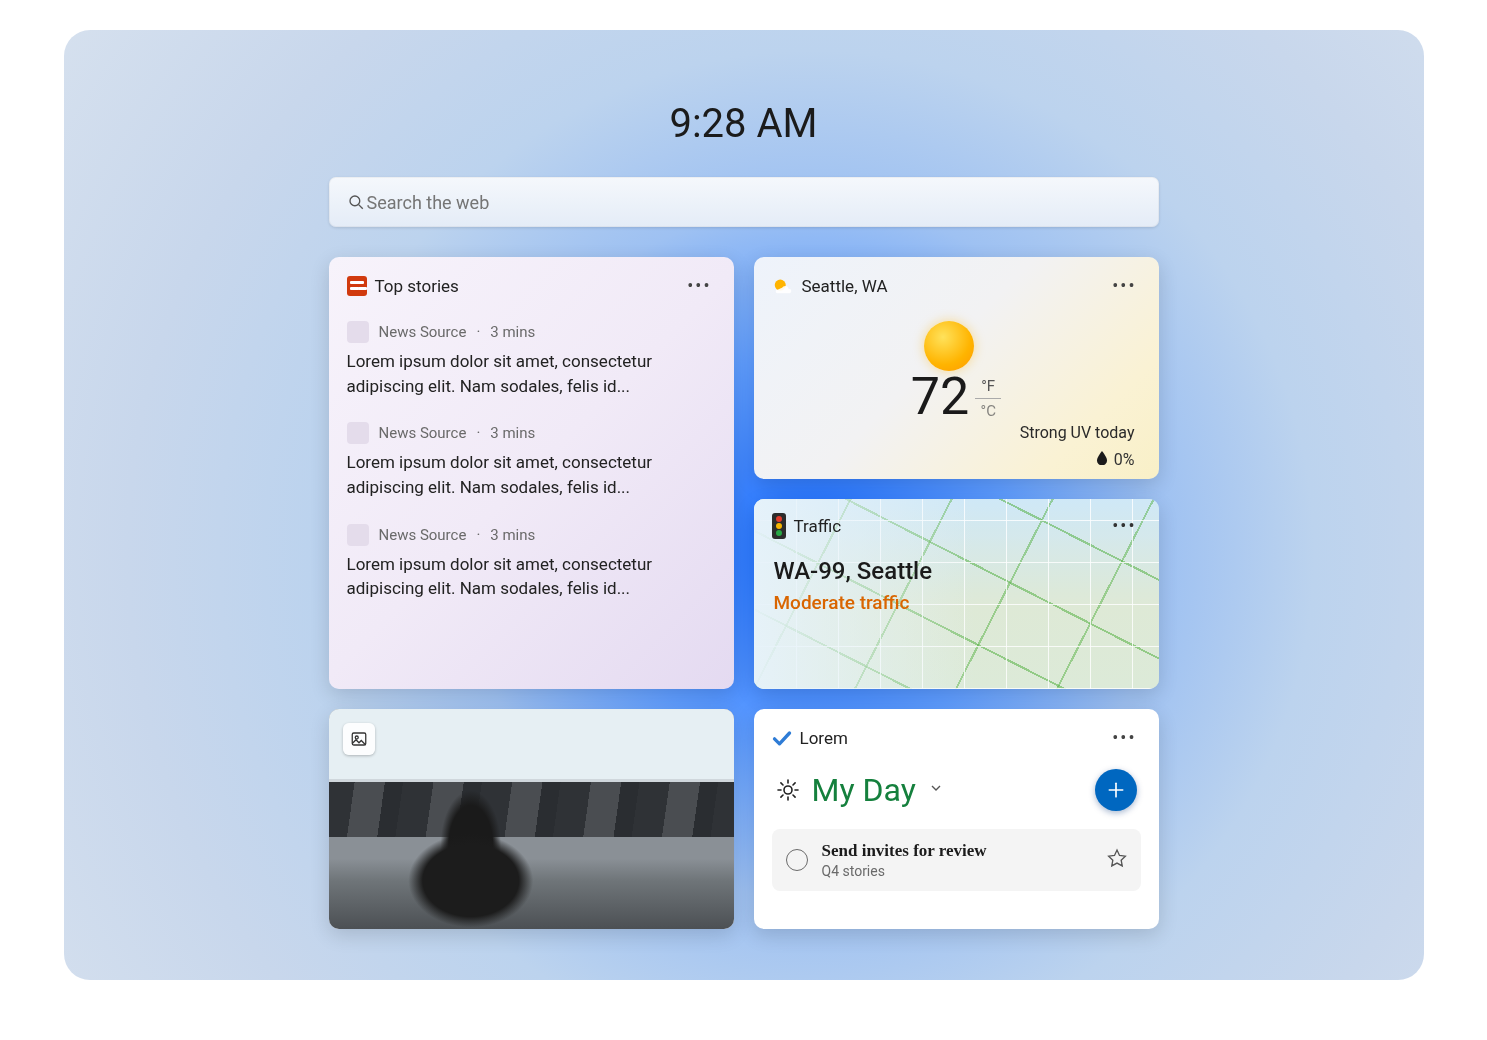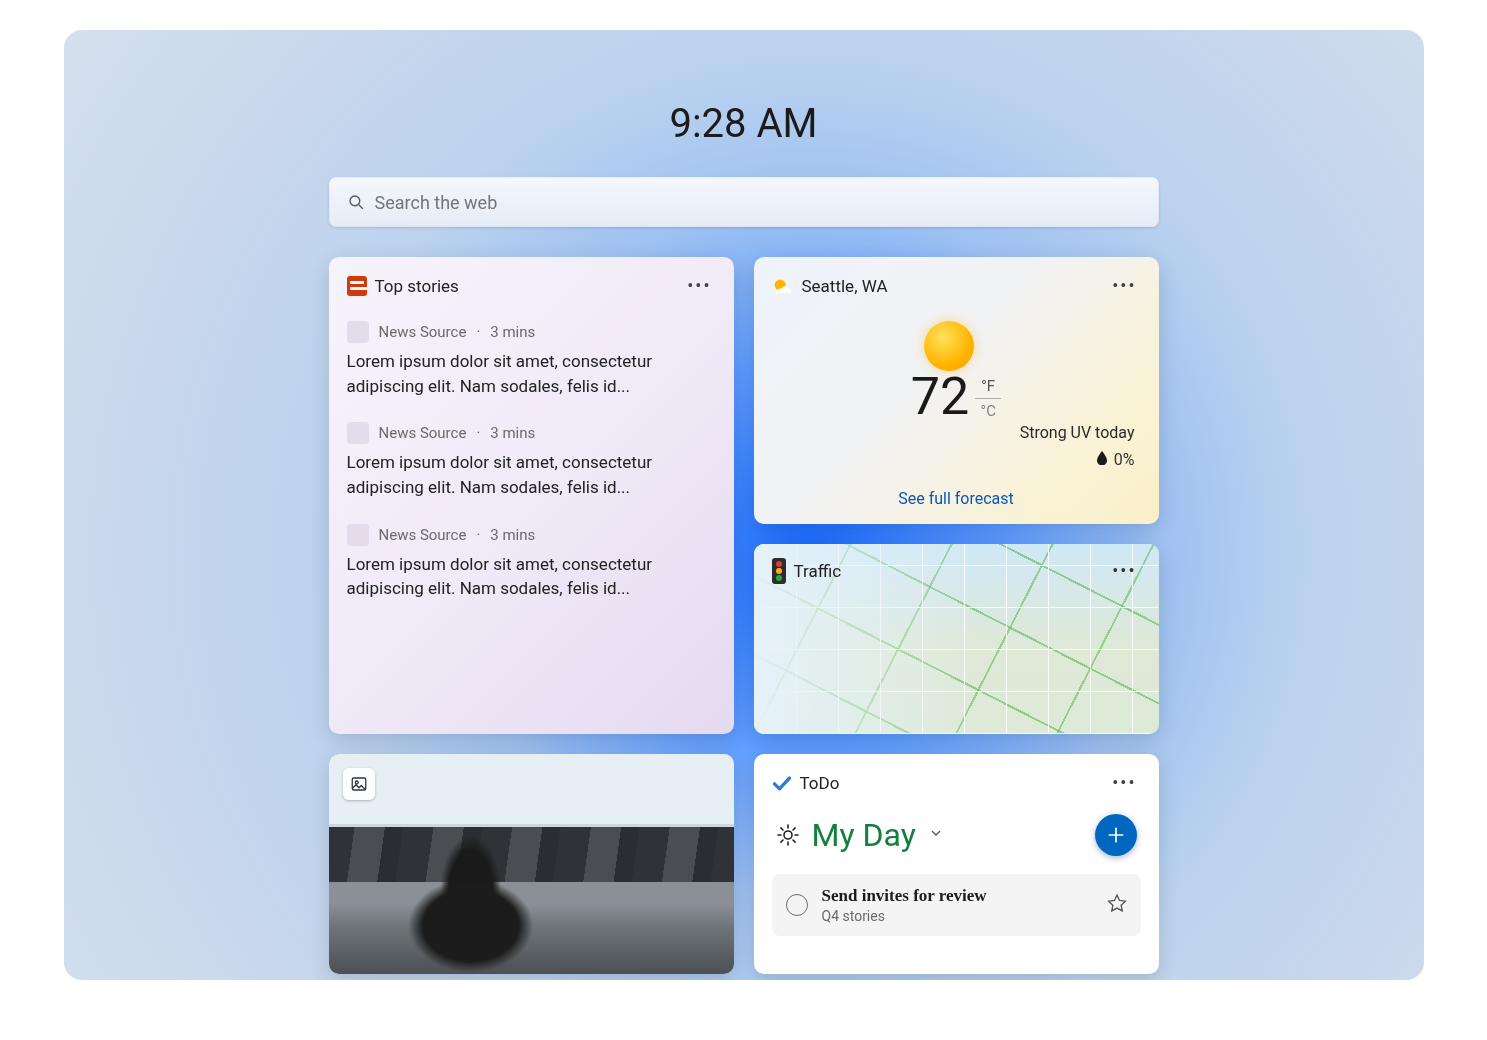--- a/index.html
+++ b/index.html
@@ -8,21 +8,21 @@
     font-family: "Segoe UI", -apple-system, BlinkMacSystemFont, Roboto, Helvetica, Arial, sans-serif;
     background: #fff;
     display: flex;
     align-items: flex-start;
     justify-content: center;
     padding: 30px;
   }
   .viewport {
     width: 1360px;
     height: 950px;
-    border-radius: 18px;
+    border-radius: 26px;
     position: relative;
     overflow: hidden;
     background: radial-gradient(circle at 55% 55%, #1a6cff 0%, #5f9dff 22%, #9ec1f2 38%, #bcd3ee 55%, #c8d7ec 75%, #d5e0ee 100%);
   }
   .clock {
     text-align: center;
     font-size: 40px;
     font-weight: 400;
     color: #1b1b1b;
     padding-top: 70px;
@@ -31,21 +31,21 @@
   .search {
     width: 830px;
     margin: 0 auto 30px;
     height: 50px;
     border-radius: 7px;
     background: linear-gradient(to bottom, #f5f8fc, #e4ecf7);
     box-shadow: 0 1px 3px rgba(0,0,0,.12), inset 0 0 0 1px rgba(0,0,0,.04);
     display: flex;
     align-items: center;
     padding: 0 18px;
-    gap: 10px;
+    gap: 2px;
   }
   .search svg { width: 18px; height: 18px; color: #555; flex: none; }
   .search input {
     border: none; outline: none; background: transparent;
     font-size: 18px; color: #5a5a5a; width: 100%;
     font-family: inherit;
   }
   .grid {
     width: 830px;
     margin: 0 auto;
@@ -246,56 +246,59 @@
           <div class="precip">
             <span class="drop">
               <svg width="12" height="14" viewBox="0 0 12 14">
                   <path d="M6 0 C6 0 11 6 11 9.5 A5 5 0 0 1 1 9.5 C1 6 6 0 6 0Z" fill="#1b1b1b"></path>
                 </svg>
             </span>
             <span>0%</span>
           </div>
         </div>
       </div>
-      <div class="forecast-link">See full forecast</div>
     </div>
 
     <div class="card traffic">
       <div class="map"></div>
       <div class="map-fade"></div>
       <div class="card-hdr">
         <span class="icon traffic-light">
           <span class="tl-r"></span>
             <span class="tl-y"></span>
             <span class="tl-g"></span>
         </span>
         <span>Traffic</span>
         <span class="more">•••</span>
       </div>
+      <div class="t-body">
+        <div class="route">WA-99, Seattle</div>
+        <div class="status">Moderate traffic</div>
+      </div>
     </div>
 
     <div class="card photos">
       <div class="photo-img"></div>
       <div class="photo-badge">
         <svg viewBox="0 0 24 24" fill="none" stroke="currentColor" stroke-width="1.7">
             <rect x="3" y="4" width="18" height="16" rx="2"></rect>
             <circle cx="9" cy="10" r="2"></circle>
             <path d="M3 18l5-5 4 4 3-3 6 6"></path>
           </svg>
       </div>
     </div>
 
     <div class="card todo">
       <div class="card-hdr">
         <span class="icon">
           <svg width="20" height="20" viewBox="0 0 24 24">
               <path d="M3 13 L9 19 L21 6" stroke="#2e7cd6" stroke-width="4" fill="none" stroke-linecap="round" stroke-linejoin="round"></path>
             </svg>
         </span>
-        <span>ToDo</span>
+        <span>Lorem</span>
         <span class="more">•••</span>
       </div>
       <div class="myday">
         <span class="icon">
           <svg width="24" height="24" viewBox="0 0 24 24" fill="none" stroke="#222" stroke-width="1.6">
               <circle cx="12" cy="12" r="4"></circle>
               <g stroke-linecap="round">
                 <line x1="12" y1="2" x2="12" y2="5"></line>
                 <line x1="12" y1="19" x2="12" y2="22"></line>
                 <line x1="2" y1="12" x2="5" y2="12"></line>

